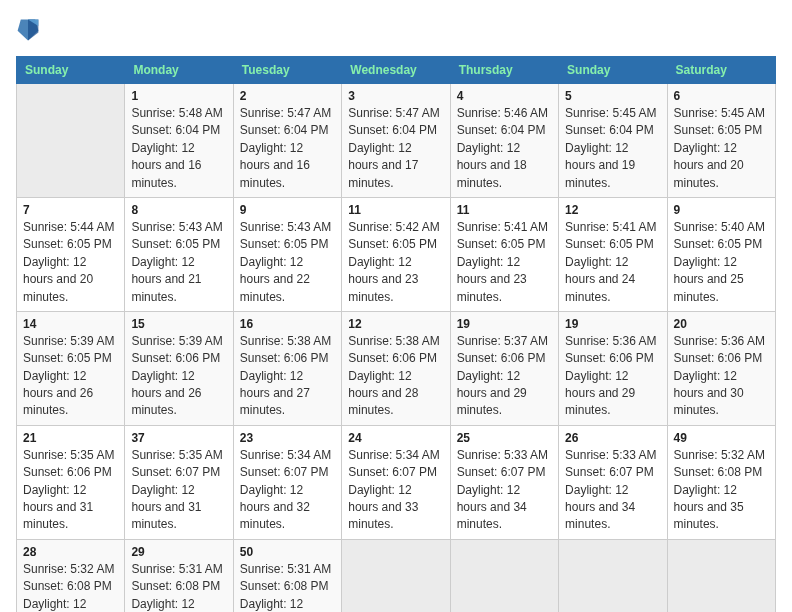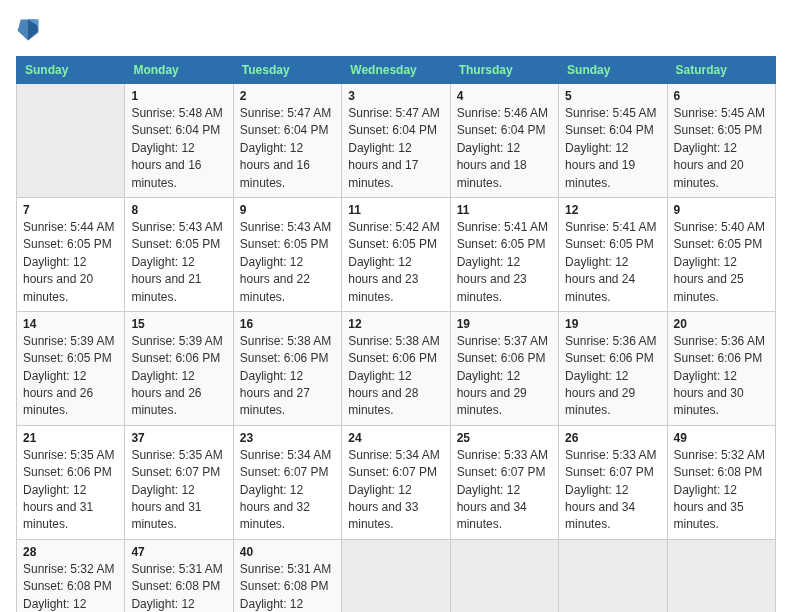--- a/index.html
+++ b/index.html
@@ -243,25 +243,25 @@
           <div class="day-number">49</div>
           <div class="day-info">Sunrise: 5:32 AM<br>Sunset: 6:08 PM<br>Daylight: 12 hours and 35 minutes.</div>
         </td>
       </tr>
       <tr>
         <td>
           <div class="day-number">28</div>
           <div class="day-info">Sunrise: 5:32 AM<br>Sunset: 6:08 PM<br>Daylight: 12 hours and 36 minutes.</div>
         </td>
         <td>
-          <div class="day-number">47</div>
+          <div class="day-number">29</div>
           <div class="day-info">Sunrise: 5:31 AM<br>Sunset: 6:08 PM<br>Daylight: 12 hours and 36 minutes.</div>
         </td>
         <td>
-          <div class="day-number">40</div>
+          <div class="day-number">50</div>
           <div class="day-info">Sunrise: 5:31 AM<br>Sunset: 6:08 PM<br>Daylight: 12 hours and 37 minutes.</div>
         </td>
         <td class="empty-cell"></td>
         <td class="empty-cell"></td>
         <td class="empty-cell"></td>
         <td class="empty-cell"></td>
       </tr>
     </tbody>
 </table>
 

